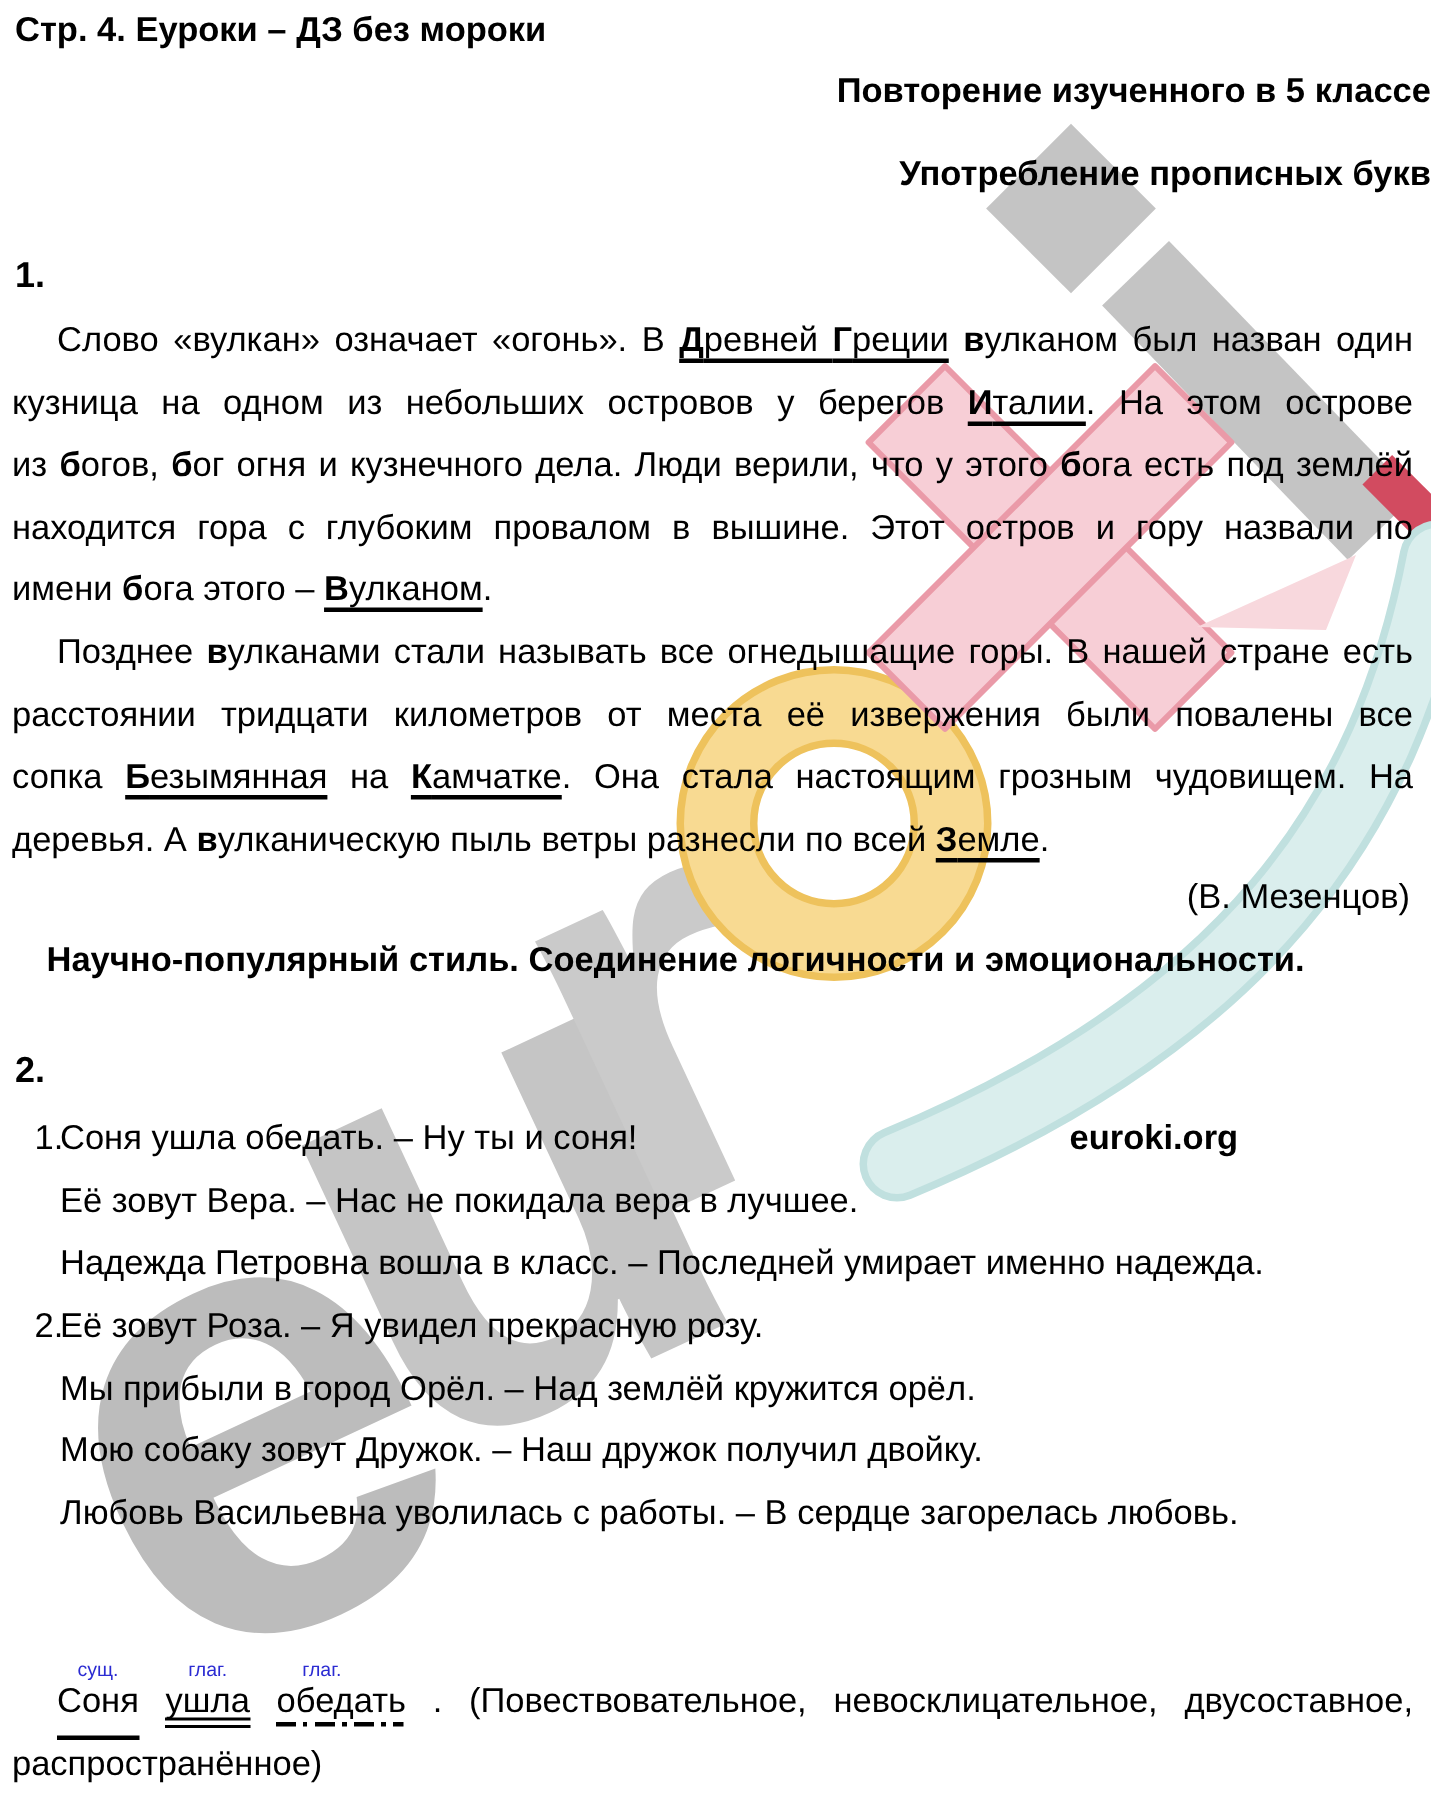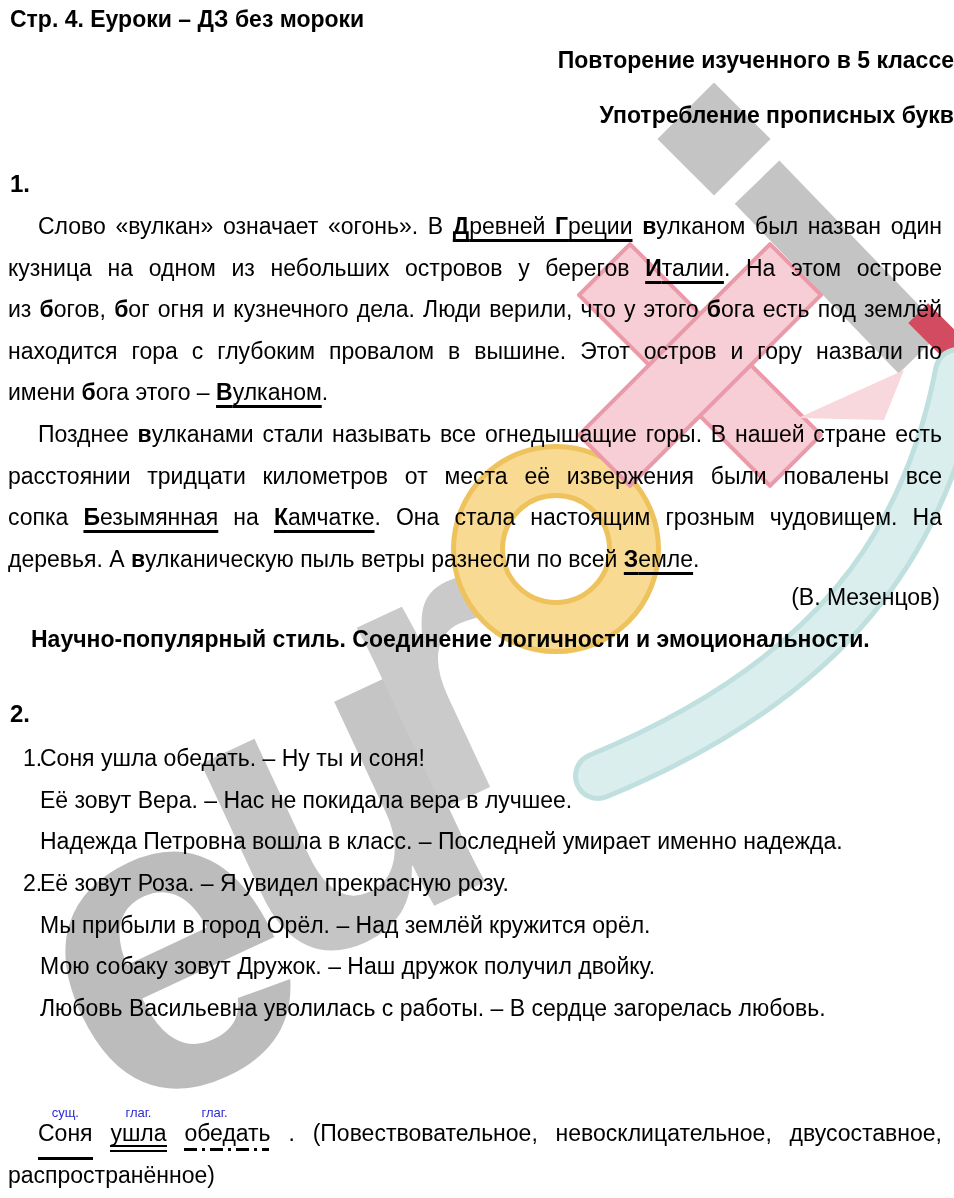--- a/index.html
+++ b/index.html
@@ -111,20 +111,21 @@
     <div class="abs listblock">
         <div class="litem"><span class="num">1.</span><span>Соня ушла обедать. – Ну ты и соня!</span></div>
         <div class="litem"><span>Её зовут Вера. – Нас не покидала вера в лучшее.</span></div>
         <div class="litem"><span>Надежда Петровна вошла в класс. – Последней умирает именно надежда.</span></div>
         <div class="litem"><span class="num">2.</span><span>Её зовут Роза. – Я увидел прекрасную розу.</span></div>
         <div class="litem"><span>Мы прибыли в город Орёл. – Над землёй кружится орёл.</span></div>
         <div class="litem"><span>Мою собаку зовут Дружок. – Наш дружок получил двойку.</span></div>
         <div class="litem"><span>Любовь Васильевна уволилась с работы. – В сердце загорелась любовь.</span></div>
       </div>
 
+    <div class="abs euroki">euroki.org</div>
 
     <div class="abs analysis">
       <div class="aline1"><span class="word u-single"><span class="wlabel">сущ.</span>Соня</span> <span class="word u-double"><span class="wlabel">глаг.</span>ушла</span> <span class="word u-dashdot"><span class="wlabel offl">глаг.</span>обедать</span> <span>. (Повествовательное, невосклицательное, двусоставное,</span></div>
       <div class="aline2">распространённое)</div>
     </div>
 
   </div>
 </div>
 
 </body></html>

